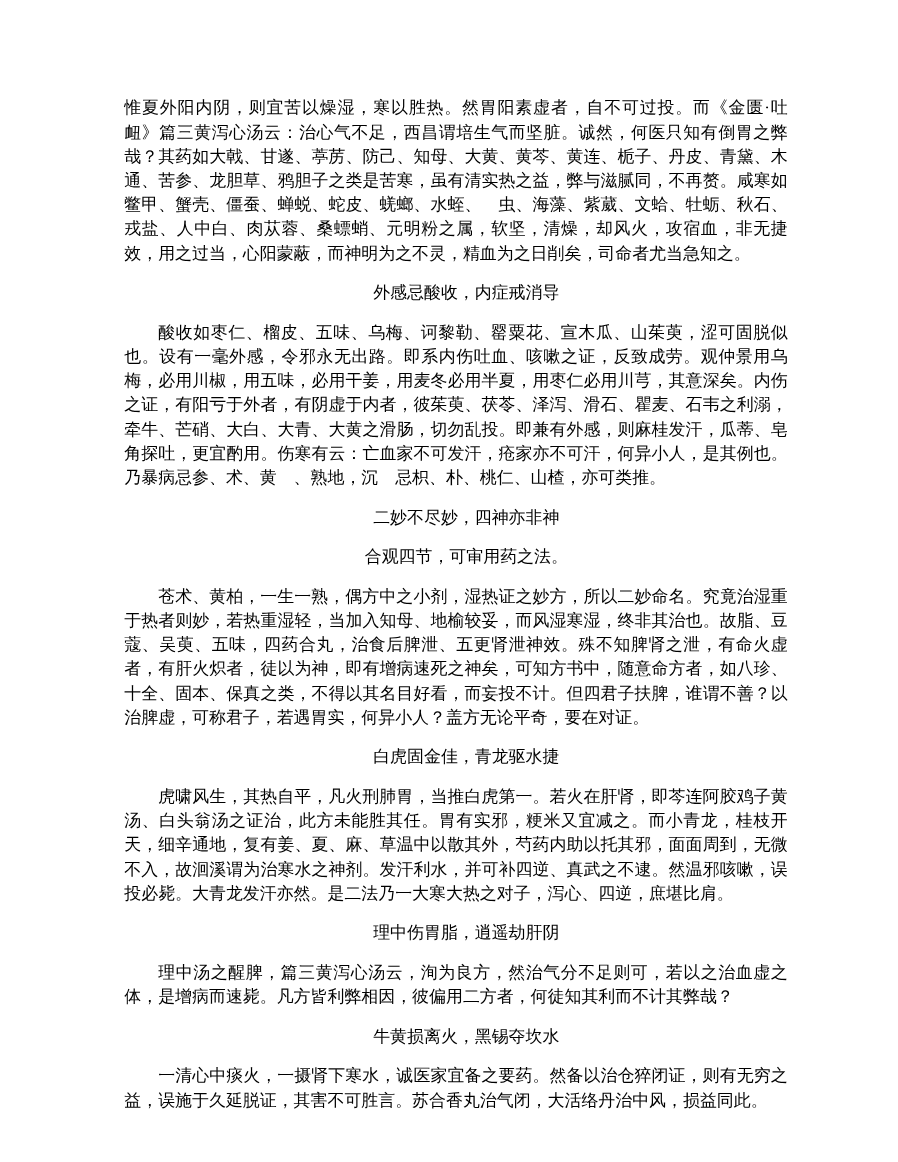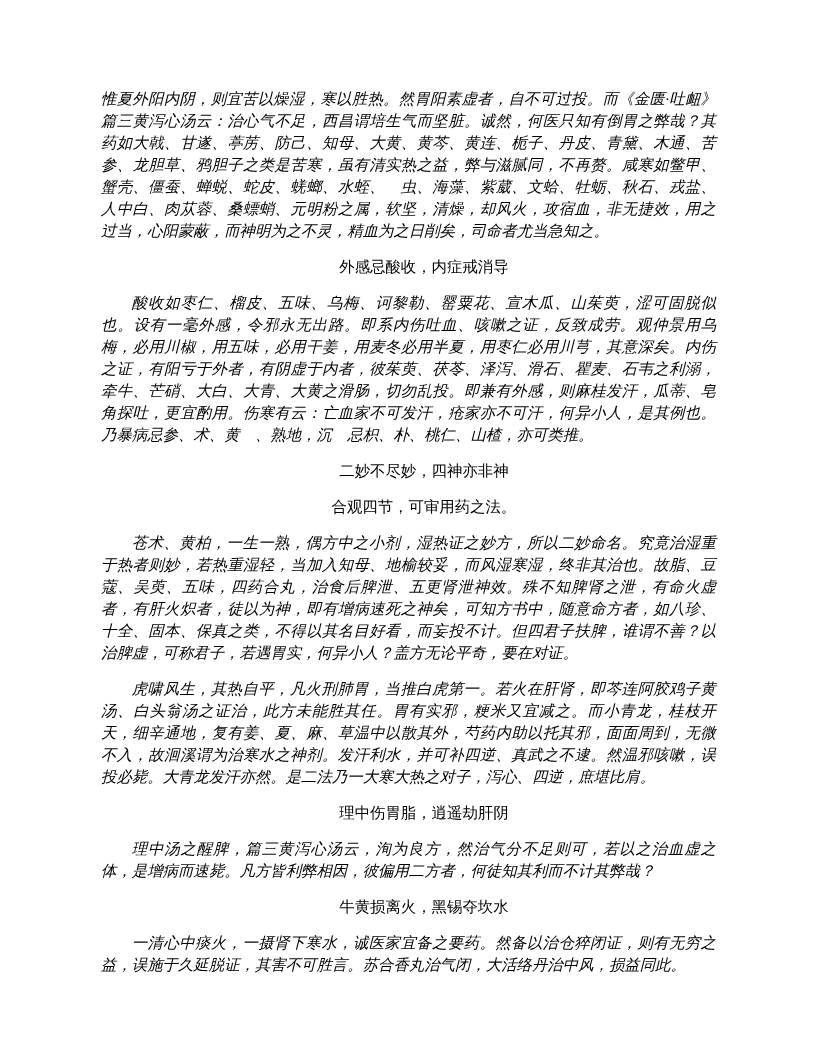--- a/index.html
+++ b/index.html
@@ -21,26 +21,25 @@
     background: #ffffff;
   }
   .doc-body {
     width: 615px;
     color: #000000;
     font-size: 15.4px;
     line-height: 22px;
     letter-spacing: 0;
   }
   .para {
-    margin: 0 0 14px 0;
+    margin: 0 0 14px 12px;
     text-align: justify;
     text-justify: inter-ideograph;
     text-indent: 2em;
     word-break: break-all;
-    font-style: italic;
   }
   .para.no-indent {
     text-indent: 0;
   }
   .heading {
     margin: 0 0 14px 0;
     text-indent: 2em;
     text-align: center;
   }
 </style>
@@ -48,19 +47,20 @@
 <body>
 
 <div class="doc-page">
   <div class="doc-body">
     <p class="para no-indent">惟夏外阳内阴，则宜苦以燥湿，寒以胜热。然胃阳素虚者，自不可过投。而《金匮·吐衄》篇三黄泻心汤云：治心气不足，西昌谓培生气而坚脏。诚然，何医只知有倒胃之弊哉？其药如大戟、甘遂、葶苈、防己、知母、大黄、黄芩、黄连、栀子、丹皮、青黛、木通、苦参、龙胆草、鸦胆子之类是苦寒，虽有清实热之益，弊与滋腻同，不再赘。咸寒如鳖甲、蟹壳、僵蚕、蝉蜕、蛇皮、蜣螂、水蛭、　虫、海藻、紫葳、文蛤、牡蛎、秋石、戎盐、人中白、肉苁蓉、桑螵蛸、元明粉之属，软坚，清燥，却风火，攻宿血，非无捷效，用之过当，心阳蒙蔽，而神明为之不灵，精血为之日削矣，司命者尤当急知之。</p>
     <p class="heading">外感忌酸收，内症戒消导</p>
     <p class="para">酸收如枣仁、榴皮、五味、乌梅、诃黎勒、罂粟花、宣木瓜、山茱萸，涩可固脱似也。设有一毫外感，令邪永无出路。即系内伤吐血、咳嗽之证，反致成劳。观仲景用乌梅，必用川椒，用五味，必用干姜，用麦冬必用半夏，用枣仁必用川芎，其意深矣。内伤之证，有阳亏于外者，有阴虚于内者，彼茱萸、茯苓、泽泻、滑石、瞿麦、石韦之利溺，牵牛、芒硝、大白、大青、大黄之滑肠，切勿乱投。即兼有外感，则麻桂发汗，瓜蒂、皂角探吐，更宜酌用。伤寒有云：亡血家不可发汗，疮家亦不可汗，何异小人，是其例也。乃暴病忌参、术、黄　、熟地，沉　忌枳、朴、桃仁、山楂，亦可类推。</p>
     <p class="heading">二妙不尽妙，四神亦非神</p>
     <p class="heading">合观四节，可审用药之法。</p>
     <p class="para">苍术、黄柏，一生一熟，偶方中之小剂，湿热证之妙方，所以二妙命名。究竟治湿重于热者则妙，若热重湿轻，当加入知母、地榆较妥，而风湿寒湿，终非其治也。故脂、豆蔻、吴萸、五味，四药合丸，治食后脾泄、五更肾泄神效。殊不知脾肾之泄，有命火虚者，有肝火炽者，徒以为神，即有增病速死之神矣，可知方书中，随意命方者，如八珍、十全、固本、保真之类，不得以其名目好看，而妄投不计。但四君子扶脾，谁谓不善？以治脾虚，可称君子，若遇胃实，何异小人？盖方无论平奇，要在对证。</p>
+    <p class="heading">白虎固金佳，青龙驱水捷</p>
     <p class="para">虎啸风生，其热自平，凡火刑肺胃，当推白虎第一。若火在肝肾，即芩连阿胶鸡子黄汤、白头翁汤之证治，此方未能胜其任。胃有实邪，粳米又宜减之。而小青龙，桂枝开天，细辛通地，复有姜、夏、麻、草温中以散其外，芍药内助以托其邪，面面周到，无微不入，故洄溪谓为治寒水之神剂。发汗利水，并可补四逆、真武之不逮。然温邪咳嗽，误投必毙。大青龙发汗亦然。是二法乃一大寒大热之对子，泻心、四逆，庶堪比肩。</p>
     <p class="heading">理中伤胃脂，逍遥劫肝阴</p>
     <p class="para">理中汤之醒脾，篇三黄泻心汤云，洵为良方，然治气分不足则可，若以之治血虚之体，是增病而速毙。凡方皆利弊相因，彼偏用二方者，何徒知其利而不计其弊哉？</p>
     <p class="heading">牛黄损离火，黑锡夺坎水</p>
     <p class="para">一清心中痰火，一摄肾下寒水，诚医家宜备之要药。然备以治仓猝闭证，则有无穷之益，误施于久延脱证，其害不可胜言。苏合香丸治气闭，大活络丹治中风，损益同此。</p>
   </div>
 </div>
 
 </body></html>

